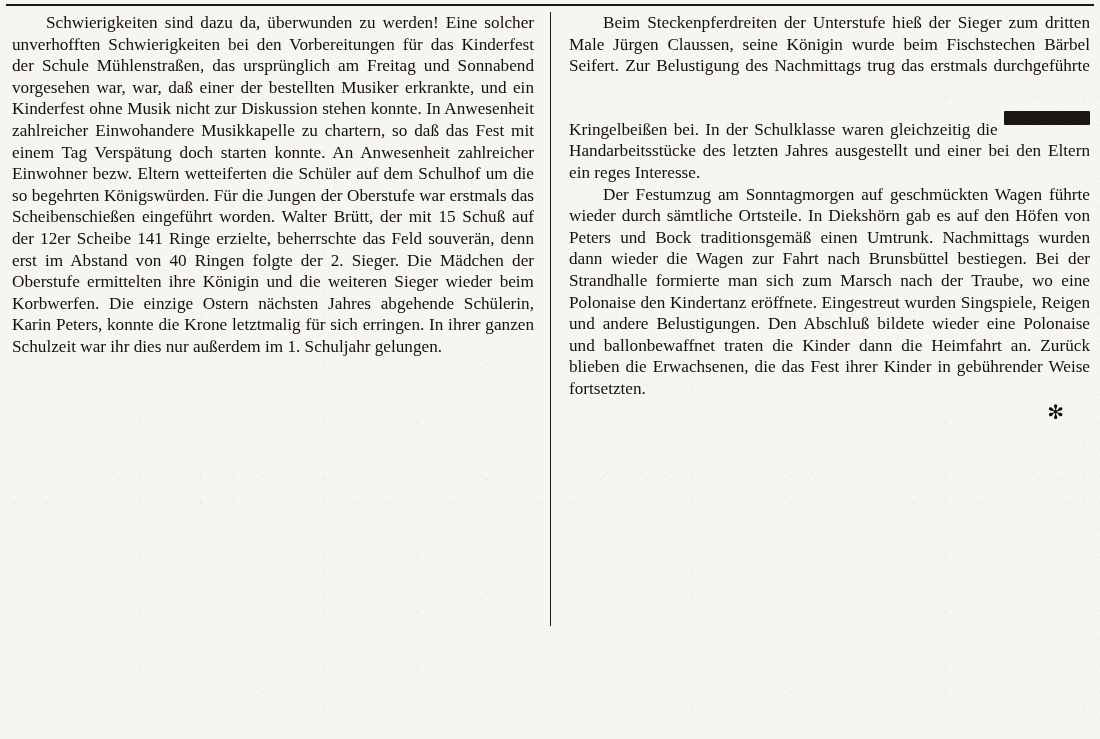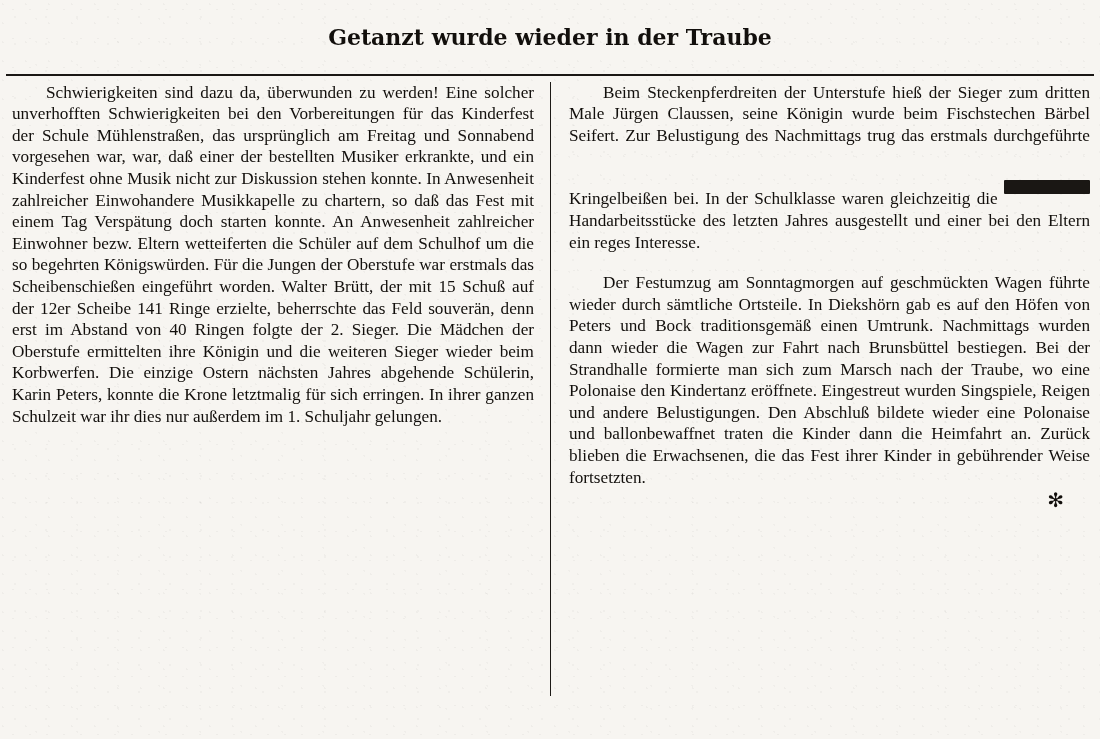--- a/index.html
+++ b/index.html
@@ -68,21 +68,21 @@
     text-justify: inter-word;
     hyphens: manual;
   }
   .col.left { padding-right: 16px; border-right: 1.5px solid #1d1a16; }
   .col.right { padding-left: 18px; }
   .col p {
     margin: 0 0 0 0;
     text-indent: 34px;
     font-family: Liberation Serif, serif;
   }
-  .col p + p { margin-top: 19px; }
+  .col p + p { margin-top: 0; }
   .redacted {
     display: inline-block;
     background: #1a1714;
     color: transparent;
     border-radius: 1px;
     vertical-align: baseline;
     height: 14px;
     line-height: 14px;
     position: relative;
     top: 2px;
@@ -95,21 +95,20 @@
     padding-right: 26px;
     margin-top: 2px;
   }
 </style>
 </head>
 <body>
 
 <div id="page">
 
 
-  <h2 class="subhead">Getanzt wurde wieder in der Traube</h2>
 
   <div class="rule-top"></div>
 
   <div class="columns">
 
     <div class="col left">
       <p>Schwierigkeiten sind dazu da, überwunden zu werden! Eine solcher unverhofften Schwierigkeiten bei den Vorbereitungen für das Kinderfest der Schule Mühlenstraßen, das ursprünglich am Freitag und Sonnabend vorgesehen war, war, daß einer der bestellten Musiker erkrankte, und ein Kinderfest ohne Musik nicht zur Diskussion stehen konnte. In Anwesenheit zahlreicher Einwohandere Musikkapelle zu chartern, so daß das Fest mit einem Tag Verspätung doch starten konnte. An Anwesenheit zahlreicher Einwohner bezw. Eltern wetteiferten die Schüler auf dem Schulhof um die so begehrten Königswürden. Für die Jungen der Oberstufe war erstmals das Scheibenschießen eingeführt worden. Walter Brütt, der mit 15 Schuß auf der 12er Scheibe 141 Ringe erzielte, beherrschte das Feld souverän, denn erst im Abstand von 40 Ringen folgte der 2. Sieger. Die Mädchen der Oberstufe ermittelten ihre Königin und die weiteren Sieger wieder beim Korbwerfen. Die einzige Ostern nächsten Jahres abgehende Schülerin, Karin Peters, konnte die Krone letztmalig für sich erringen. In ihrer ganzen Schulzeit war ihr dies nur außerdem im 1. Schuljahr gelungen.</p>
     </div>
 
     <div class="col right">

